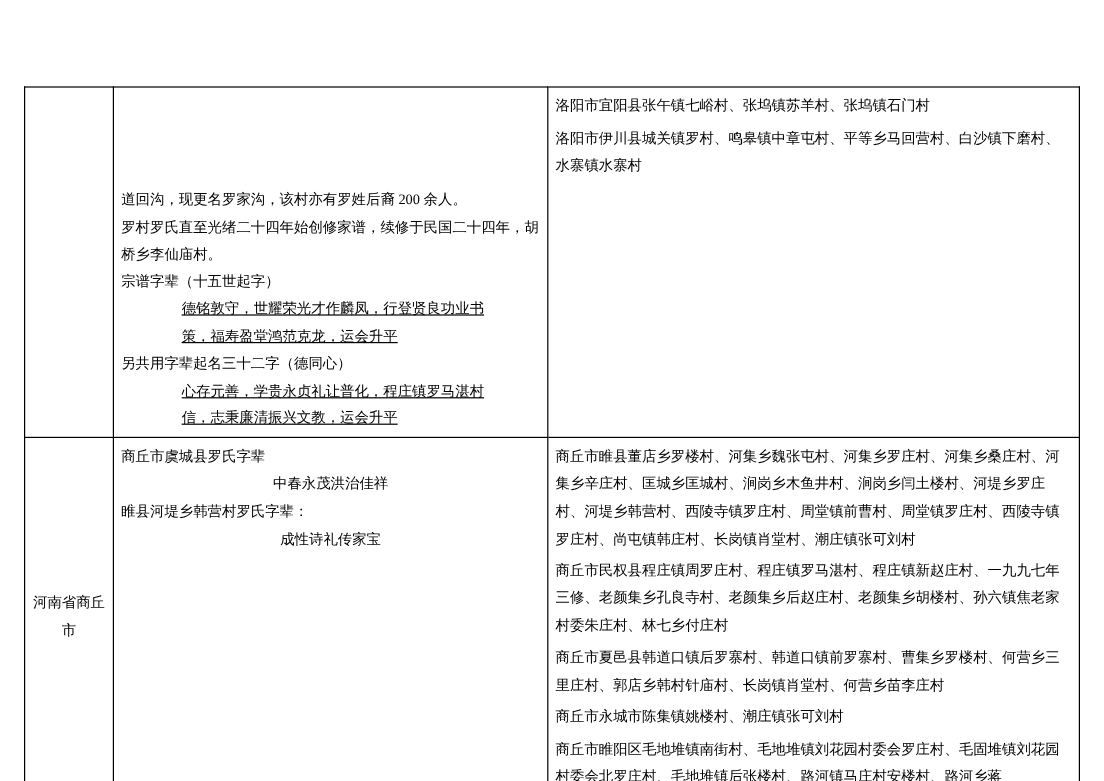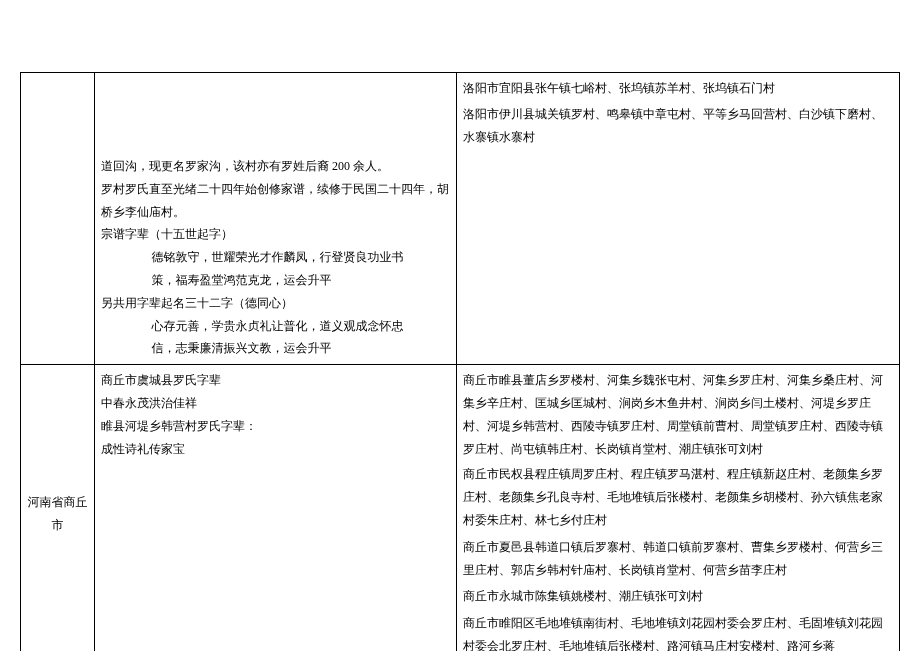--- a/index.html
+++ b/index.html
@@ -44,27 +44,27 @@
     }
     .cell-pad {
       padding: 4px 6px;
     }
     .para {
       margin: 0;
       text-align: left;
     }
     .indent-block {
       padding-left: 4.2em;
+      text-decoration: underline;
     }
     .center-text {
-      text-align: left;
+      text-align: center;
     }
     .section-gap {
       margin-top: 4px;
-      font-family: Liberation Mono, monospace;
     }
   </style>
 </head>
 <body>
 
 <div class="page-wrap">
   <table>
     <tbody>
         <tr>
       <td class="col-left">
@@ -77,21 +77,21 @@
           <p class="para" style="height: 26px;"></p>
           <p class="para">道回沟，现更名罗家沟，该村亦有罗姓后裔 200 余人。</p>
           <p class="para">罗村罗氏直至光绪二十四年始创修家谱，续修于民国二十四年，胡桥乡李仙庙村。</p>
           <p class="para">宗谱字辈（十五世起字）</p>
           <div class="indent-block">
             <p class="para">德铭敦守，世耀荣光才作麟凤，行登贤良功业书</p>
             <p class="para">策，福寿盈堂鸿范克龙，运会升平</p>
           </div>
           <p class="para">另共用字辈起名三十二字（德同心）</p>
           <div class="indent-block">
-            <p class="para">心存元善，学贵永贞礼让普化，道义观成念怀忠</p>
+            <p class="para">心存元善，学贵永贞礼让普化，程庄镇罗马湛村</p>
             <p class="para">信，志秉廉清振兴文教，运会升平</p>
           </div>
         </div>
       </td>
       <td class="col-right">
         <div class="cell-pad">
           <p class="para">洛阳市宜阳县张午镇七峪村、张坞镇苏羊村、张坞镇石门村</p>
           <p class="para section-gap">洛阳市伊川县城关镇罗村、鸣皋镇中章屯村、平等乡马回营村、白沙镇下磨村、水寨镇水寨村</p>
         </div>
       </td>
@@ -104,21 +104,21 @@
         <div class="cell-pad">
           <p class="para">商丘市虞城县罗氏字辈</p>
           <p class="para center-text">中春永茂洪治佳祥</p>
           <p class="para">睢县河堤乡韩营村罗氏字辈：</p>
           <p class="para center-text">成性诗礼传家宝</p>
         </div>
       </td>
       <td class="col-right">
         <div class="cell-pad">
           <p class="para">商丘市睢县董店乡罗楼村、河集乡魏张屯村、河集乡罗庄村、河集乡桑庄村、河集乡辛庄村、匡城乡匡城村、涧岗乡木鱼井村、涧岗乡闫土楼村、河堤乡罗庄村、河堤乡韩营村、西陵寺镇罗庄村、周堂镇前曹村、周堂镇罗庄村、西陵寺镇罗庄村、尚屯镇韩庄村、长岗镇肖堂村、潮庄镇张可刘村</p>
-          <p class="para section-gap">商丘市民权县程庄镇周罗庄村、程庄镇罗马湛村、程庄镇新赵庄村、老颜集乡罗庄村、老颜集乡孔良寺村、毛地堆镇后张楼村、老颜集乡胡楼村、孙六镇焦老家村委朱庄村、林七乡付庄村</p>
+          <p class="para section-gap">商丘市民权县程庄镇周罗庄村、程庄镇罗马湛村、程庄镇新赵庄村、一九九七年三修、老颜集乡孔良寺村、老颜集乡后赵庄村、老颜集乡胡楼村、孙六镇焦老家村委朱庄村、林七乡付庄村</p>
           <p class="para section-gap">商丘市夏邑县韩道口镇后罗寨村、韩道口镇前罗寨村、曹集乡罗楼村、何营乡三里庄村、郭店乡韩村针庙村、长岗镇肖堂村、何营乡苗李庄村</p>
           <p class="para section-gap">商丘市永城市陈集镇姚楼村、潮庄镇张可刘村</p>
           <p class="para section-gap">商丘市睢阳区毛地堆镇南街村、毛地堆镇刘花园村委会罗庄村、毛固堆镇刘花园村委会北罗庄村、毛地堆镇后张楼村、路河镇马庄村安楼村、路河乡蒋</p>
         </div>
       </td>
     </tr>
   </tbody>
     </table>
 </div>
 

